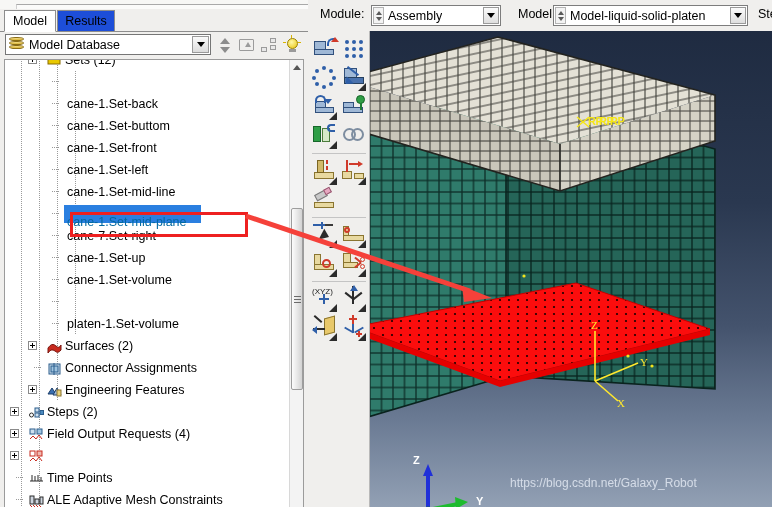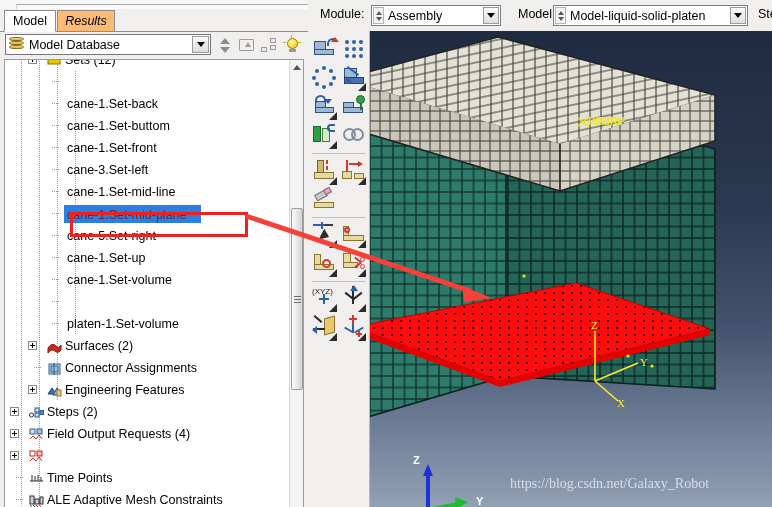--- a/index.html
+++ b/index.html
@@ -70,23 +70,22 @@
   }
   .tab.active {
     left: 4px; width: 52px;
     background: #ffffff;
     border-bottom: 1px solid #ffffff;
     height: 22px;
     z-index: 3;
   }
   .tab.inactive {
     left: 57px; width: 58px;
-    background: #fdba74;
+    background: #1d4ed8;
     z-index: 2;
-    font-style: italic;
   }
 
   
   .db-row {
     position: absolute;
     left: 0; top: 23px;
     width: 308px; height: 26px;
   }
   .db-combo {
     position: absolute;
@@ -279,22 +278,22 @@
   .tlabel { position: absolute; top: 0; }
 
   .hl-row .hl-box {
     position: absolute;
     top: 2px;
     height: 18px;
     background: #2a7fe0;
   }
   .hl-row .hl-text {
     position: absolute;
-    top: 1px;
-    color: #7f1d1d;
+    top: 8px;
+    color: #0369a1;
     z-index: 2;
   }
 
   
   .vsb {
     position: absolute;
     right: 0; top: 0;
     width: 14px; height: 100%;
     background: #f3f3f3;
     border-left: 1px solid #d8d8d8;
@@ -446,23 +445,23 @@
   .viewport {
     position: absolute;
     left: 370px; top: 31px;
     width: 402px; height: 476px;
     background: linear-gradient(to bottom, #1f2b41 0%, #2a3850 36%, #44536d 62%, #6b7b94 82%, #92a0b4 100%);
     overflow: hidden;
   }
   .watermark {
     position: absolute;
     left: 140px; top: 445px;
-    font-size: 14px;
+    font-size: 12px;
     color: rgba(235,240,248,0.78);
-    font-family: Liberation Serif, serif;
+    font-family: Liberation Sans, sans-serif;
     white-space: nowrap;
   }
 
   
   .triad { position: absolute; left: 42px; top: 425px; width: 70px; height: 66px; }
   .tri-lbl {
     position: absolute;
     font-size: 11px;
     font-weight: bold;
     color: #ffffff;
@@ -588,21 +587,21 @@
               <span class="guide g4"></span>
               <span class="tee" style="left: 47px;"></span>
               <span class="tlabel" style="left: 62px;">cane-1.Set-front</span>
             </div>
             <div class="trow">
               <span class="guide g1"></span>
               <span class="guide g2"></span>
               <span class="guide g3"></span>
               <span class="guide g4"></span>
               <span class="tee" style="left: 47px;"></span>
-              <span class="tlabel" style="left: 62px;">cane-3.Set-left</span>
+              <span class="tlabel" style="left: 62px;">cane-1.Set-left</span>
             </div>
             <div class="trow">
               <span class="guide g1"></span>
               <span class="guide g2"></span>
               <span class="guide g3"></span>
               <span class="guide g4"></span>
               <span class="tee" style="left: 47px;"></span>
               <span class="tlabel" style="left: 62px;">cane-1.Set-mid-line</span>
             </div>
             <div class="trow hl-row">
@@ -613,21 +612,21 @@
               <span class="tee" style="left: 47px;"></span>
               <span class="hl-box" style="left: 59px; width: 137px;"></span>
               <span class="hl-text" style="left: 62px;">cane-1.Set-mid-plane</span>
             </div>
             <div class="trow">
               <span class="guide g1"></span>
               <span class="guide g2"></span>
               <span class="guide g3"></span>
               <span class="guide g4"></span>
               <span class="tee" style="left: 47px;"></span>
-              <span class="tlabel" style="left: 62px;">cane-5.Set-right</span>
+              <span class="tlabel" style="left: 62px;">cane-7.Set-right</span>
             </div>
             <div class="trow">
               <span class="guide g1"></span>
               <span class="guide g2"></span>
               <span class="guide g3"></span>
               <span class="guide g4"></span>
               <span class="tee" style="left: 47px;"></span>
               <span class="tlabel" style="left: 62px;">cane-1.Set-up</span>
             </div>
             <div class="trow">

